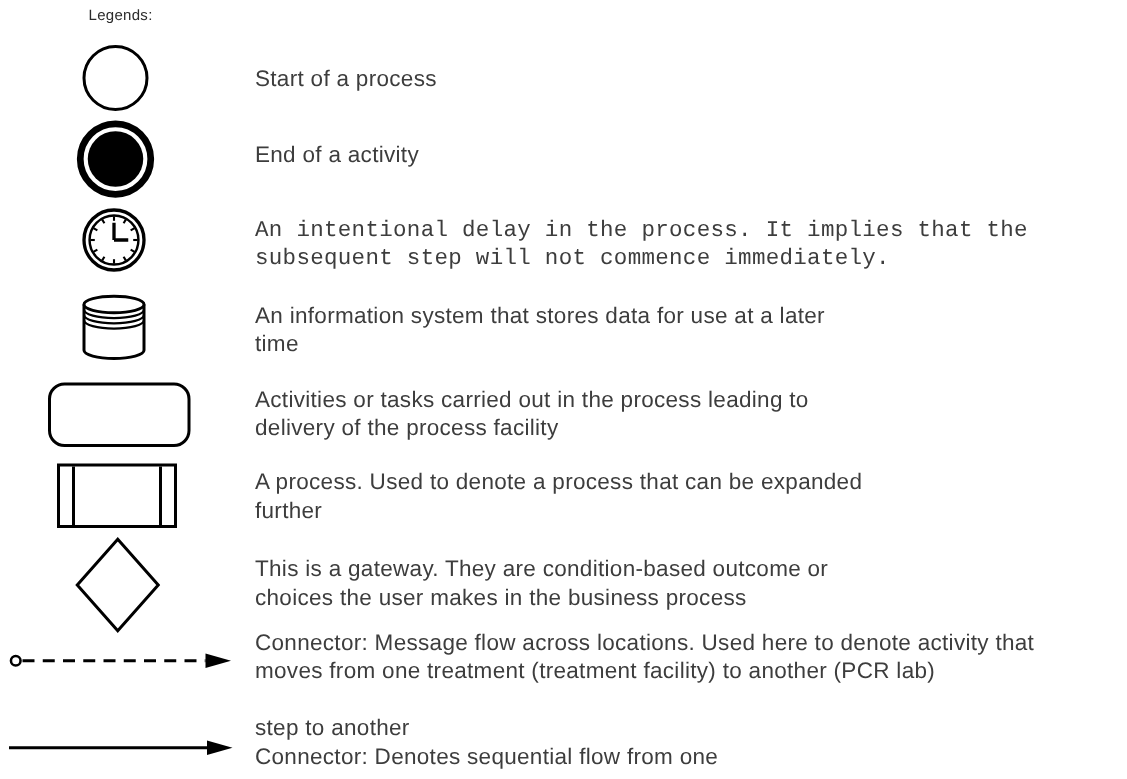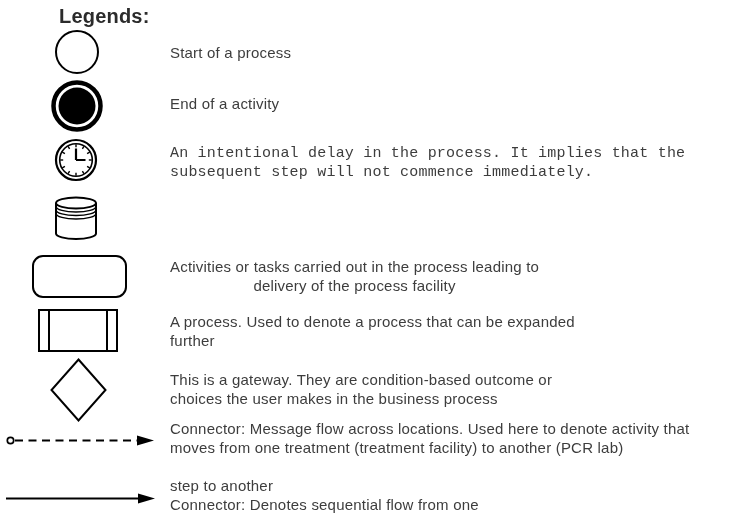--- a/index.html
+++ b/index.html
@@ -5,21 +5,21 @@
   html,body{margin:0;padding:0;background:#ffffff;}
   .canvas{
     position:relative;
     width:751px;height:519px;
     background:#ffffff;
     font-family:"Liberation Sans", sans-serif;
     overflow:hidden;
   }
   .title{
     position:absolute;left:59px;top:5px;
-    font-size:20px;font-weight:bold;color:#2b2b2b;
+    font-size:10px;font-weight:normal;color:#2b2b2b;
     letter-spacing:0.2px;
   }
   .txt{
     position:absolute;left:170px;
     font-size:15px;line-height:19px;color:#3d3d3d;
     letter-spacing:0.2px;white-space:nowrap;
   }
   .icon{position:absolute;}
   svg{display:block;}
   .rounded-task{
@@ -93,23 +93,27 @@
 
   <div class="icon" style="left:54px;top:195px;">
     <svg width="44" height="46" viewBox="0 0 44 46">
       <path d="M2,8 L2,38.5 A20,5.5 0 0 0 42,38.5 L42,8" fill="#ffffff" stroke="#000000" stroke-width="2"></path>
       <ellipse cx="22" cy="8" rx="20" ry="5.5" fill="#ffffff" stroke="#000000" stroke-width="2"></ellipse>
       <path d="M2,11.5 A20,5.5 0 0 0 42,11.5" fill="none" stroke="#000000" stroke-width="1.5"></path>
       <path d="M2,15 A20,5.5 0 0 0 42,15" fill="none" stroke="#000000" stroke-width="1.5"></path>
       <path d="M2,18.5 A20,5.5 0 0 0 42,18.5" fill="none" stroke="#000000" stroke-width="1.5"></path>
     </svg>
   </div>
+  <div class="txt" style="top:201px;">
+    <div>An information system that stores data for use at a later</div>
+    <div>time</div>
+  </div>
 
   <div class="rounded-task"></div>
-  <div class="txt" style="top:257px;text-align:center;">
+  <div class="txt" style="top:257px;">
     <div>Activities or tasks carried out in the process leading to</div>
     <div>delivery of the process facility</div>
   </div>
 
   <div class="subprocess">
     <div class="bar left"></div>
     <div class="bar right"></div>
   </div>
   <div class="txt" style="top:312px;">
     <div>A process. Used to denote a process that can be expanded</div>

